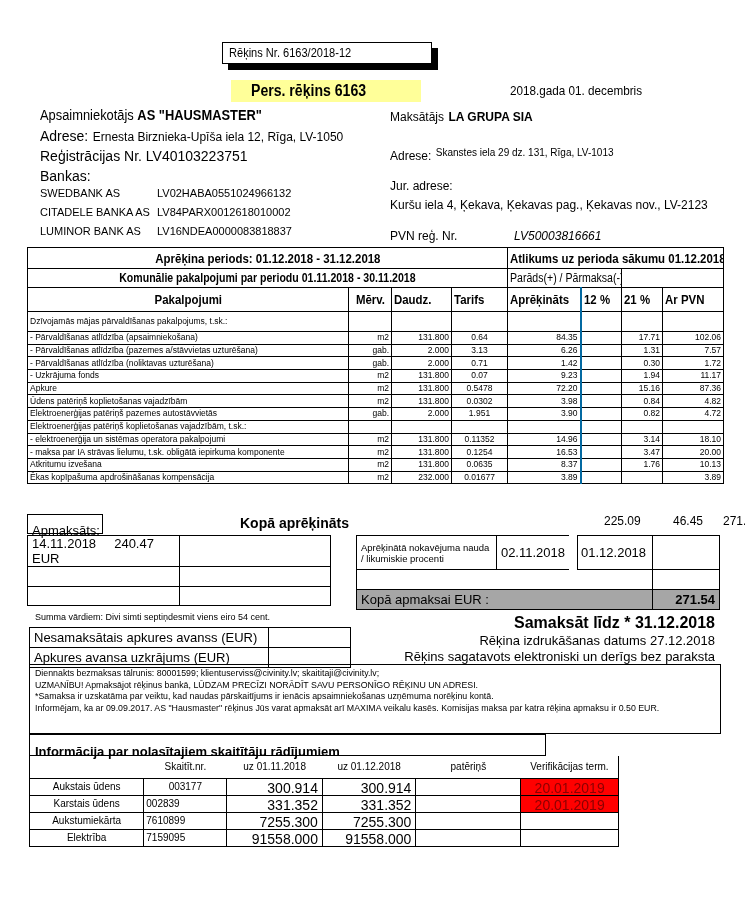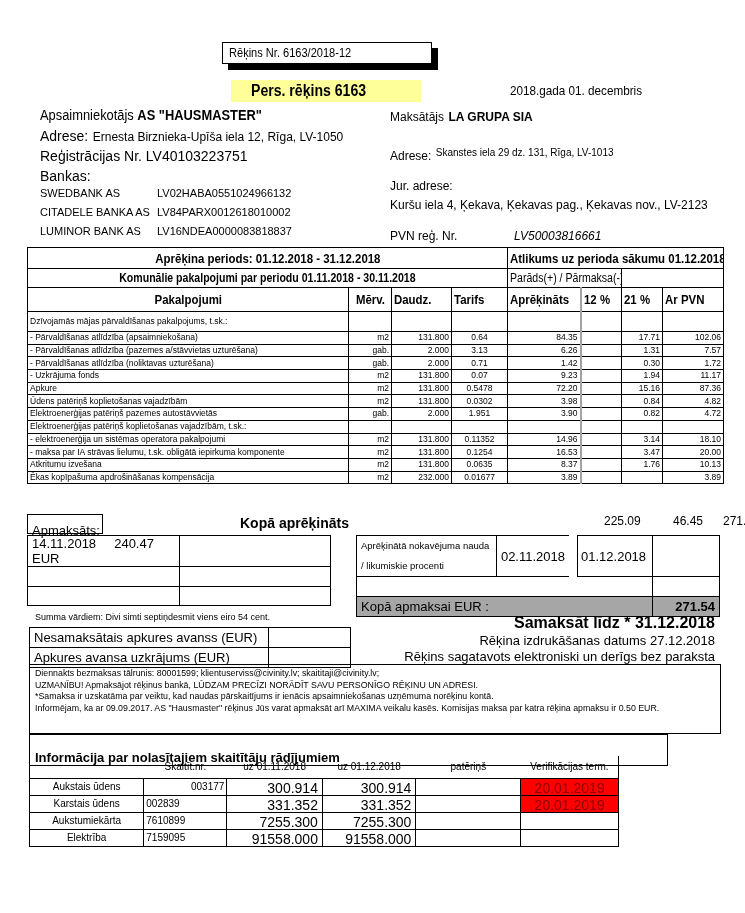--- a/index.html
+++ b/index.html
@@ -26,47 +26,47 @@
   
   table { border-collapse: collapse; }
   #main { position: absolute; left: 27px; top: 247px; width: 696px; table-layout: fixed; }
   #main td { border: 1px solid #000; font-size: 8.5px; height: 12.7px; padding: 0 2px; line-height: 11px; white-space: nowrap; overflow: hidden; }
   #main td.num { text-align: right; }
   #main td.ctr { text-align: center; }
   #main tr.hdr1 td { height: 21px; font-size: 13px; font-weight: bold; }
   #main tr.hdr2 td { height: 19px; font-size: 12px; }
   #main tr.hdr3 td { height: 24px; font-size: 13px; font-weight: bold; }
   #main tr.blank td { height: 20px; margin-top: 30px; }
-  #main .thickr { border-right: 2px solid #a3a3a3; }
+  #main .thickr { border-right: 2px solid #0369a1; }
   .sx { display:inline-block; transform: scaleX(0.88); transform-origin: center center; }
   .sxl { display:inline-block; transform: scaleX(0.88); transform-origin: left center; }
 
   #totals { left: 27px; top: 514px; width: 696px; height: 16px; margin-left: 42px; }
   #totals span { position: absolute; font-size: 12px; }
   #paid-label { position:absolute; left: 27px; top: 514px; width: 76px; height: 20px; border: 1px solid #000; font-size: 13px; padding: 8px 4px; }
   #kopa-apr { left: 240px; top: 515px; font-size: 14px; font-weight: bold; }
   #paid-grid { position: absolute; left: 27px; top: 535px; width: 304px; }
   #paid-grid td { border: 1px solid #000; height: 19.5px; font-size: 13px; padding: 0 4px; }
 
   #late { position: absolute; left: 356px; top: 535px; width: 364px; }
   #late td { border: 1px solid #000; font-size: 13px; padding: 0 4px; }
-  #late .lbl { font-size: 9.5px; line-height: 20px; height: 34px; }
+  #late .lbl { font-size: 9.5px; line-height: 11px; height: 34px; }
   #late .gray td { background: #a6a6a6; height: 20px; }
 
   #words { left: 35px; top: 612px; font-size: 9px; }
   #avans { position: absolute; left: 29px; top: 627px; width: 322px; }
   #avans td { border: 1px solid #000; font-size: 13px; height: 20px; padding: 0 4px; }
   #samaksat { right: 30px; top: 614px; font-size: 16px; font-weight: bold; }
   #izdruk { right: 30px; top: 633px; font-size: 13px; }
   #sagat { right: 30px; top: 649px; font-size: 13px; }
 
   #info { position: absolute; left: 29px; top: 664px; width: 692px; height: 70px; border: 1px solid #000; padding: 3px 5px; font-size: 8.8px; line-height: 11.5px; }
   #info div { white-space: nowrap; }
 
-  #meters-title { position: absolute; left: 29px; top: 734px; width: 639px; height: 22px; border: 1px solid #000; font-size: 13px; font-weight: bold; padding: 15px 5px; }
+  #meters-title { position: absolute; left: 29px; top: 734px; width: 517px; height: 22px; border: 1px solid #000; font-size: 13px; font-weight: bold; padding: 9px 5px; }
   #meters { position: absolute; left: 29px; top: 756px; width: 590px; table-layout: fixed; }
   #meters td { font-size: 10px; height: 17px; padding: 0 2px; white-space: nowrap; }
   #meters tr.h td { height: 22px; font-size: 10px; text-align: center; border-bottom: 1px solid #000; }
   #meters td.bx { border: 1px solid #000; }
   #meters td.big { font-size: 14px; text-align: right; vertical-align: bottom; line-height: 14px; padding-right: 4px; }
   #meters td.red { background: #ff0000; color: #8b0000; font-size: 14px; text-align: center; vertical-align: bottom; line-height: 14px; }
 </style>
 </head>
 <body>
 
@@ -358,21 +358,21 @@
     <td>Skaitīt.nr.</td>
     <td>uz 01.11.2018</td>
     <td>uz 01.12.2018</td>
     <td>patēriņš</td>
     <td>Verifikācijas term.</td>
   </tr>
   </tbody>
     <tbody id="meter-rows">
       <tr>
         <td class="bx" style="text-align: center;">Aukstais ūdens</td>
-        <td class="bx" style="text-align: right;">003177</td>
+        <td class="bx" style="text-align: center;">003177</td>
         <td class="bx big">300.914</td>
         <td class="bx big">300.914</td>
         <td class="bx"></td>
         <td class="bx red">20.01.2019</td>
       </tr>
       <tr>
         <td class="bx" style="text-align: center;">Karstais ūdens</td>
         <td class="bx" style="text-align: left;">002839</td>
         <td class="bx big">331.352</td>
         <td class="bx big">331.352</td>

